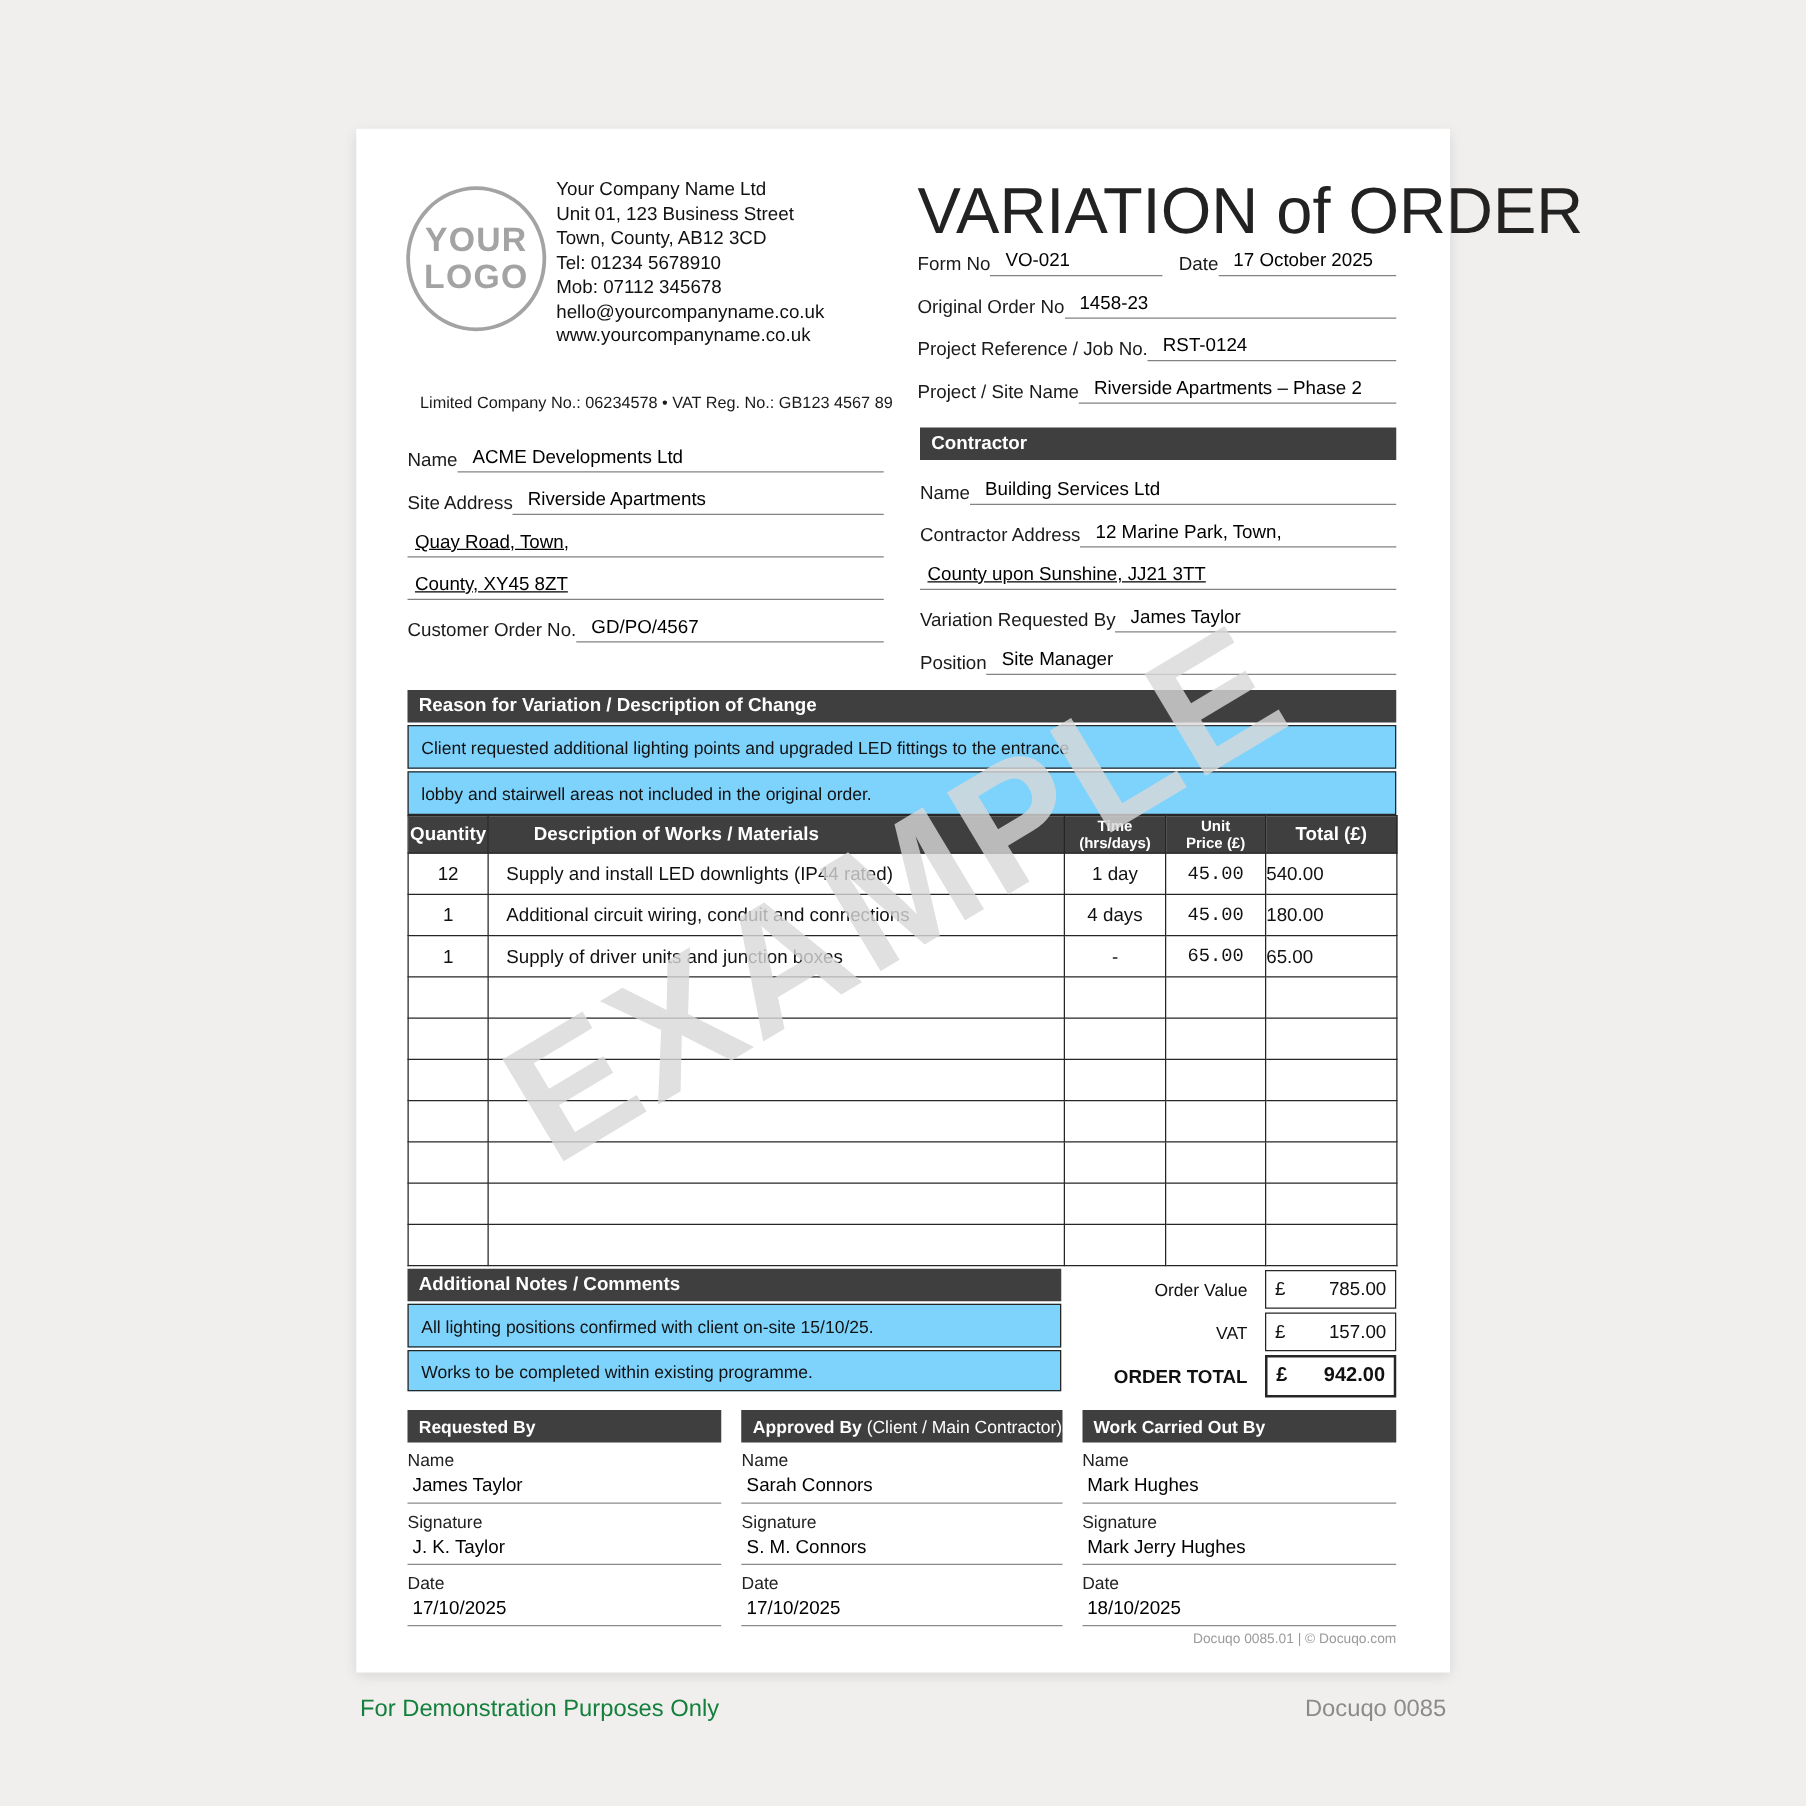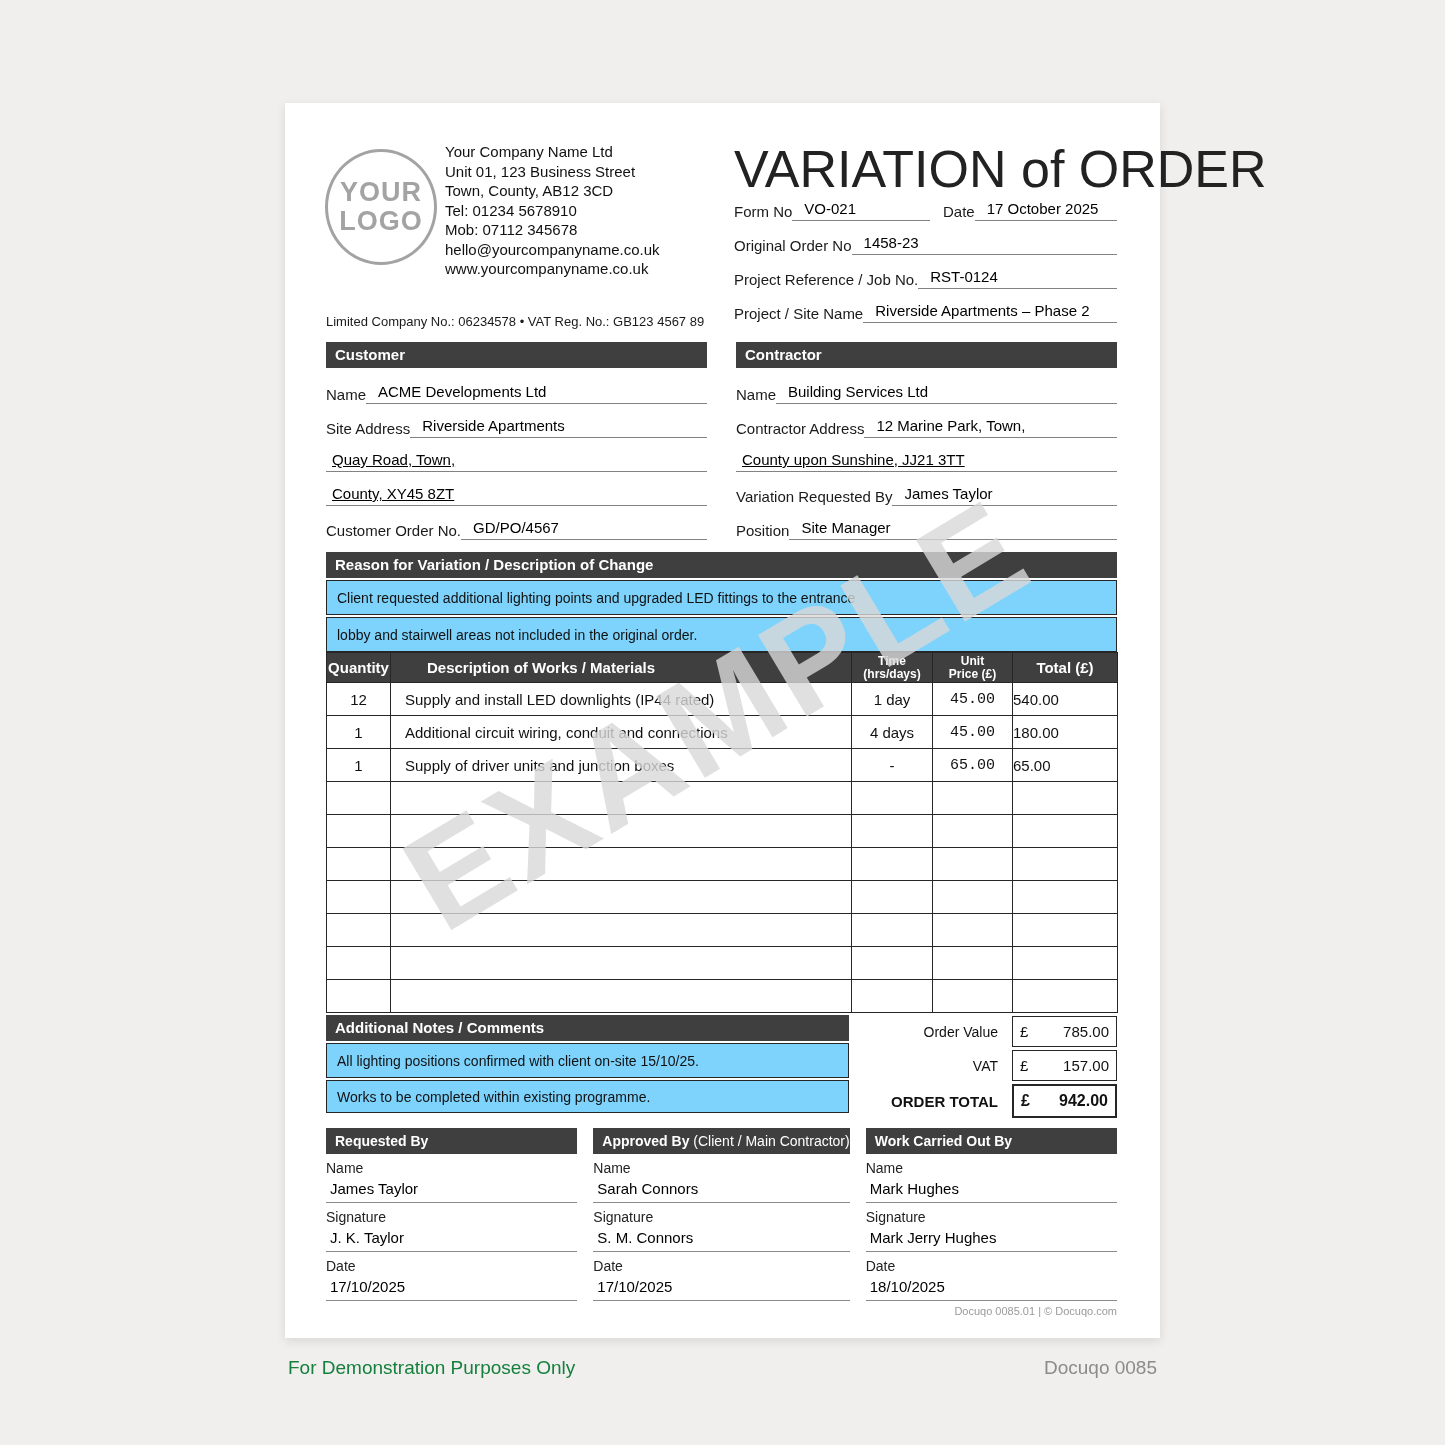--- a/index.html
+++ b/index.html
@@ -24,21 +24,21 @@
   
   .logo-circle{
     position:absolute;left:40px;top:46px;width:112px;height:116px;
     border:3px solid #a3a3a3;border-radius:50%;
     display:flex;flex-direction:column;align-items:center;justify-content:center;
     color:#a3a3a3;font-weight:bold;font-size:27px;letter-spacing:1px;line-height:29px;
   }
   .company-info{
     position:absolute;left:160px;top:39px;font-size:15px;line-height:19.5px;color:#111;
   }
-  .reg-line{position:absolute;left:41px;top:211px;font-size:13px;color:#1a1a1a;}
+  .reg-line{position:absolute;left:51px;top:211px;font-size:13px;color:#1a1a1a;}
   .title{
     position:absolute;left:449px;top:36px;width:383px;
     font-size:52px;font-weight:300;color:#222;white-space:nowrap;
   }
   
   .f{display:flex;align-items:flex-end;height:34px;}
   .f .lab{font-size:15px;color:#1a1a1a;padding-bottom:1px;white-space:nowrap;}
   .f .val{
     flex:1;border-bottom:1.4px solid var(--line);
     font-size:15px;color:#000;padding:0 0 3px 12px;white-space:nowrap;
@@ -166,21 +166,20 @@
         <span class="val">RST-0124</span>
       </div>
       <div class="f">
         <span class="lab">Project / Site Name</span>
         <span class="val">Riverside Apartments – Phase 2</span>
       </div>
     </div>
 
     <div class="parties">
       <div class="party">
-        <div class="bar">Customer</div>
         <div class="fields">
           <div class="f">
             <span class="lab">Name</span>
             <span class="val">ACME Developments Ltd</span>
           </div>
           <div class="f">
             <span class="lab">Site Address</span>
             <span class="val">Riverside Apartments</span>
           </div>
           <div class="f">

